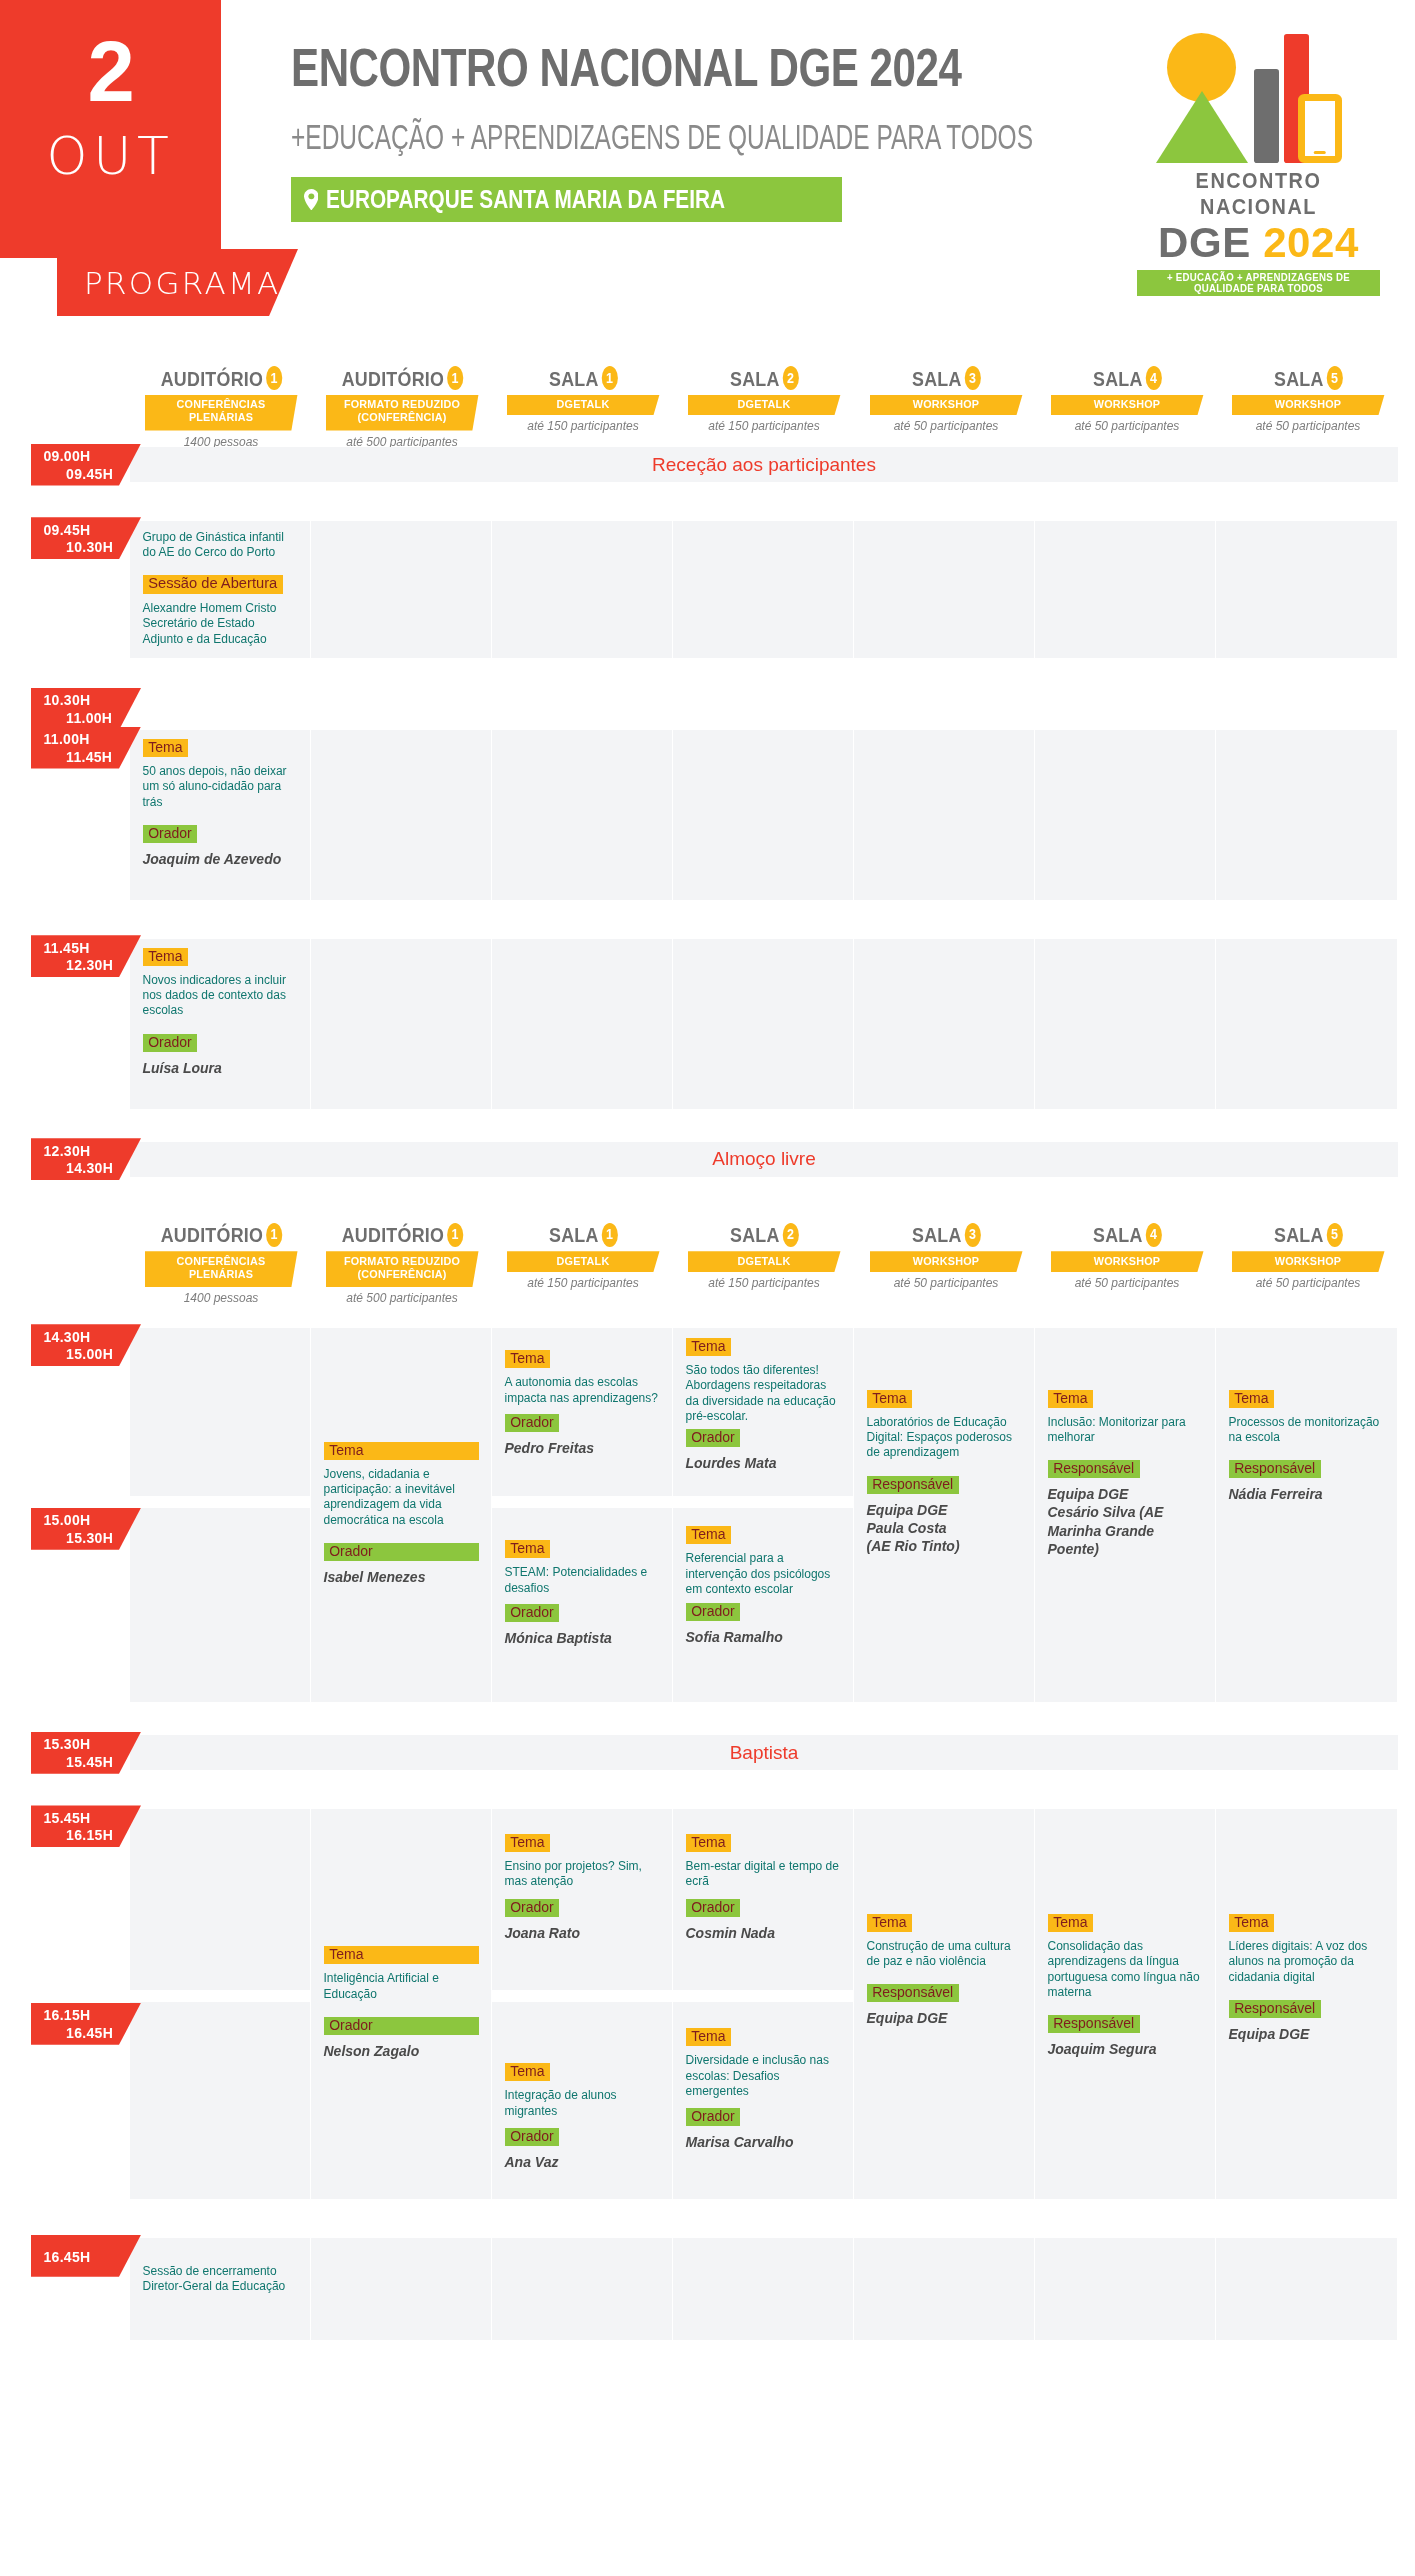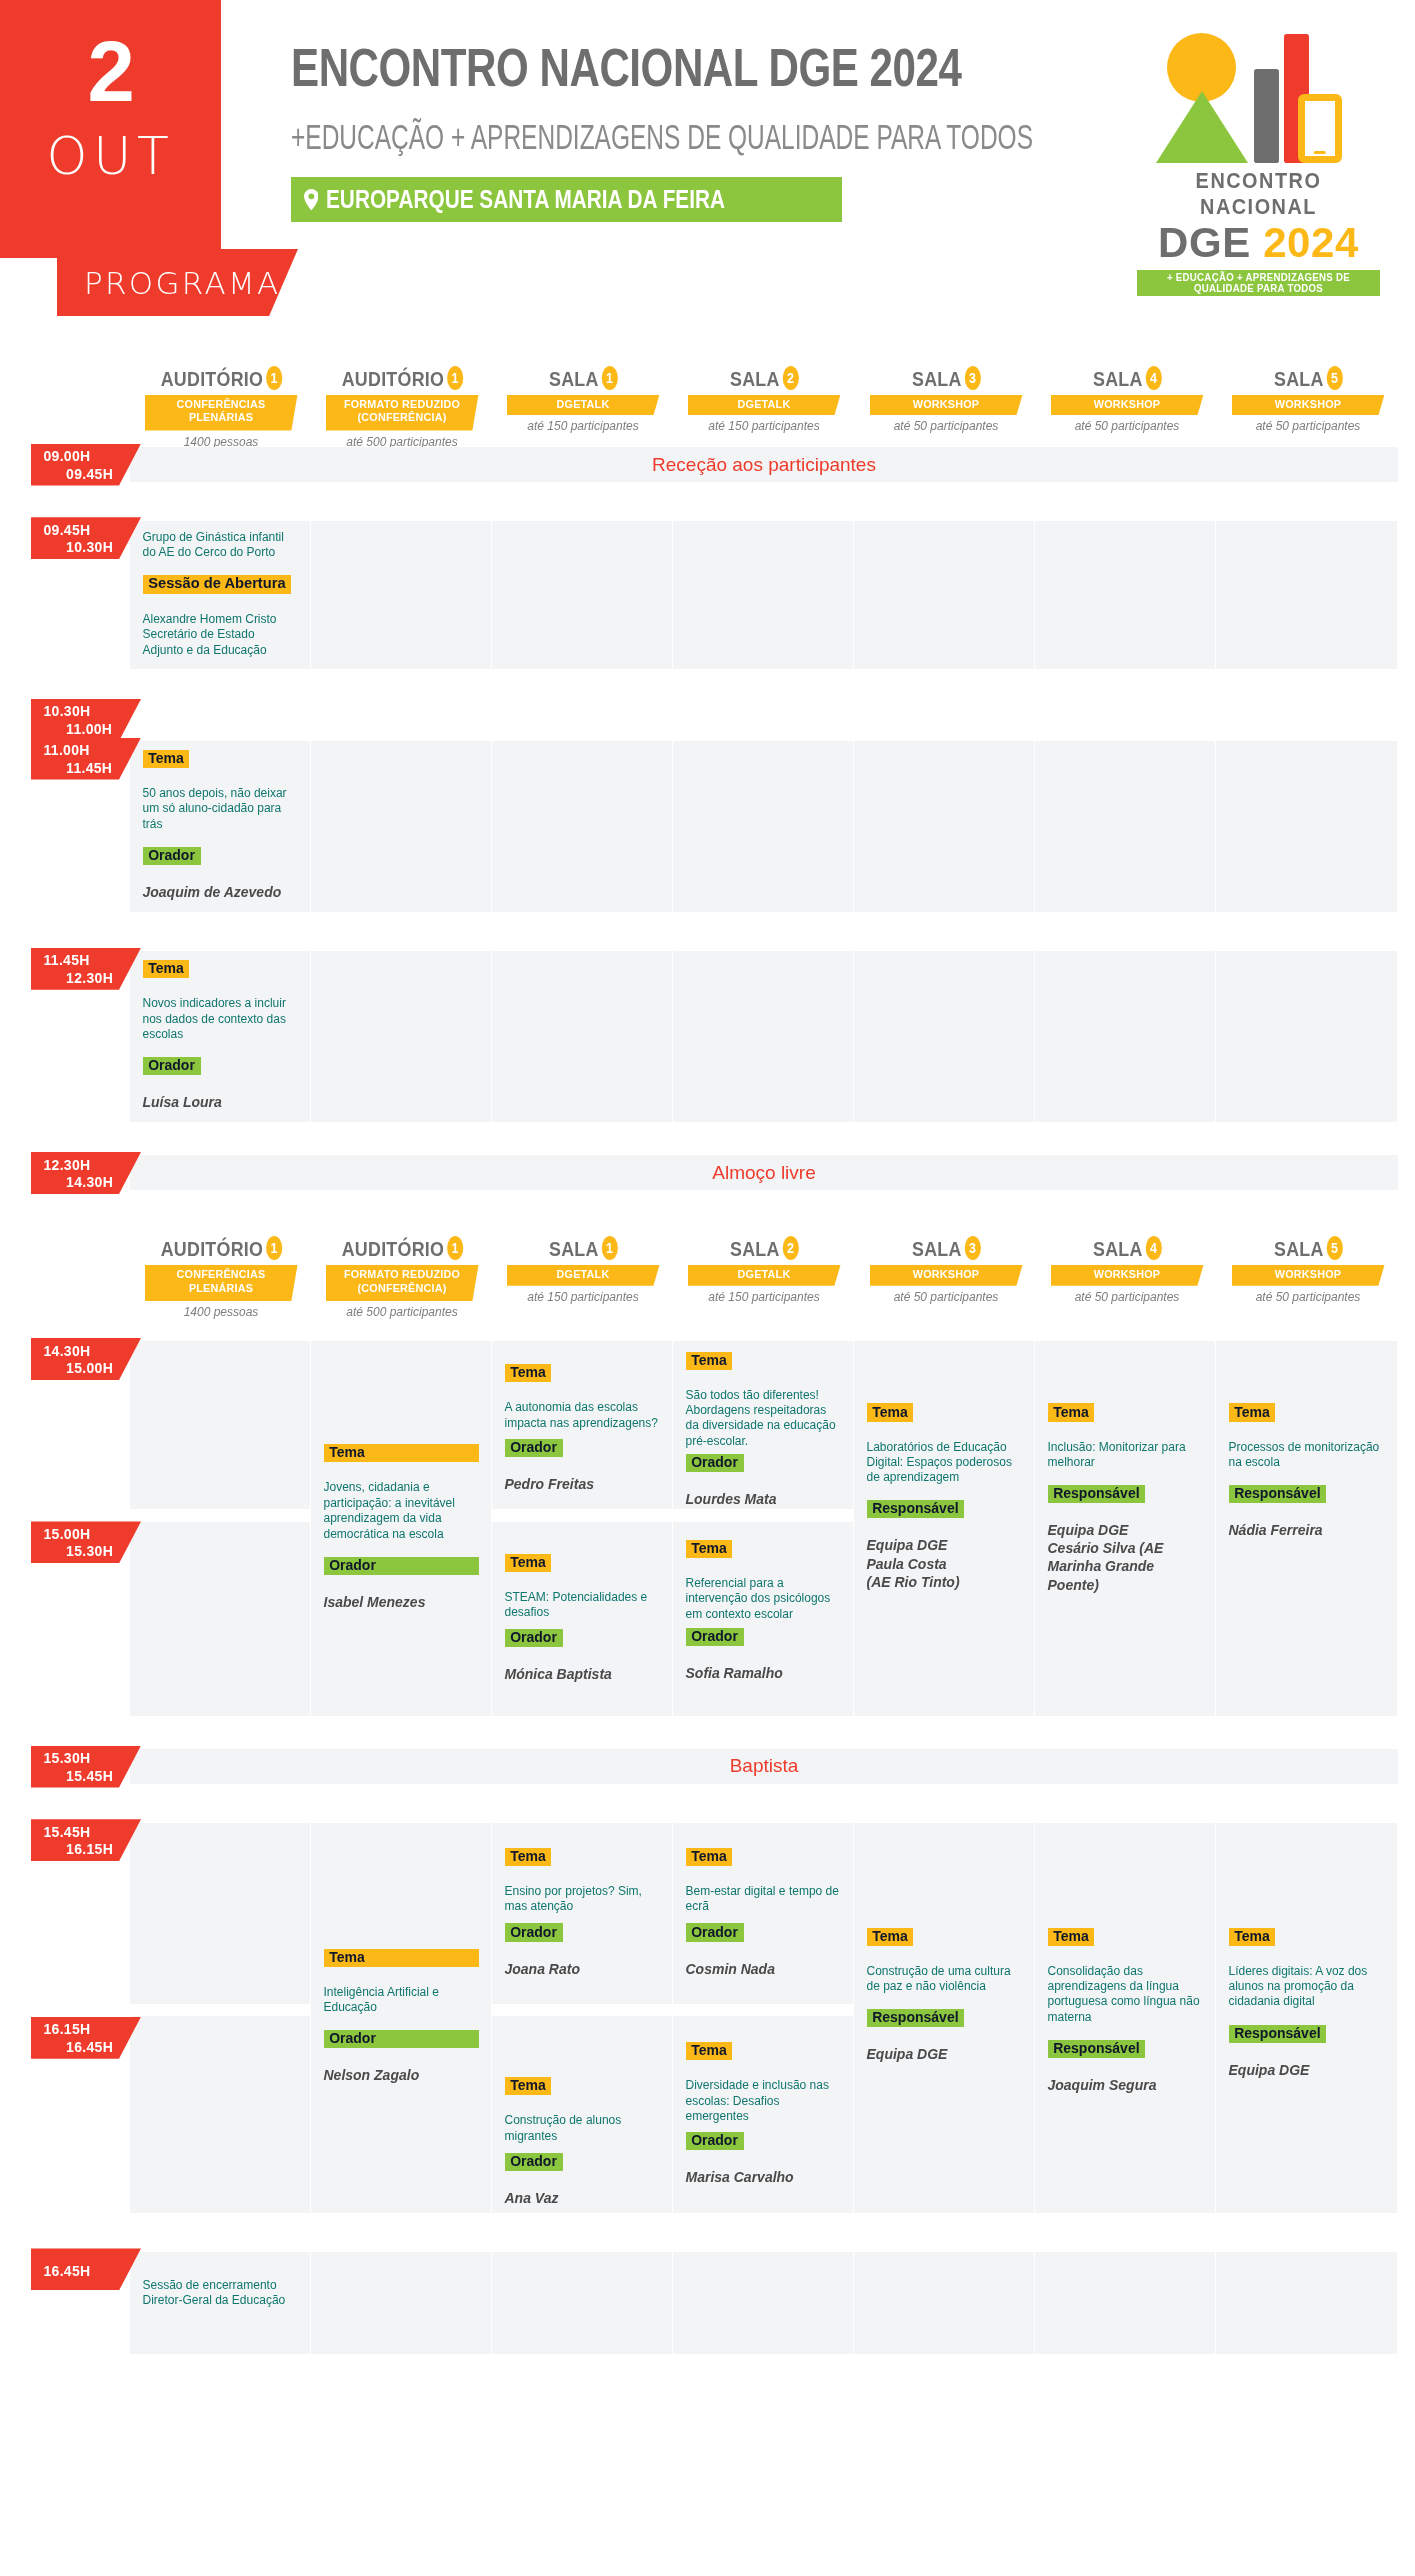--- a/index.html
+++ b/index.html
@@ -138,23 +138,23 @@
   .timetag.single .t1 { padding-left: 0; }
 
   .gridrow { position: relative; margin-left: 130px; width: 1268px; display: flex; }
   .gcell {
     width: 181px; background: #f3f4f6; border-right: 1.7px solid #ffffff;
     padding: 9px 12.5px 11.3px 12.5px;
   }
   .gcell:last-child { border-right: none; }
 
   .lbl {
-    display: inline-block; color: #0f172a; font-weight: 700;
+    display: inline-block; color: #7f1d1d; font-weight: 400;
     font-size: 14px; padding: 1.1px 5.7px 2.3px; line-height: 1.05;
-    margin-bottom: 18px;
+    margin-bottom: 7px;
   }
   .lbl.tema { background: #fbb817; }
   .lbl.orador { background: #8cc63e; }
   .lbl.resp { background: #8cc63e; }
   .lbl.sessao { background: #fbb817; font-size: 14.7px; }
 
   .body-txt { font-size: 12px; color: #0f766e; line-height: 1.28; }
   .name-txt { font-size: 14px; color: #4a4a4a; font-style: italic; font-weight: 700; line-height: 1.3; }
   .spacer-md { height: 14.7px; }
 
@@ -512,21 +512,21 @@
         <div style="height:181px;background:#f3f4f6;padding:25px 12.5px 0 12.5px;">
           <div class="lbl tema">Tema</div>
           <div class="body-txt">Ensino por projetos? Sim, mas atenção</div>
           <div style="height:9px;"></div>
           <div class="lbl orador">Orador</div>
           <div class="name-txt">Joana Rato</div>
         </div>
         <div style="height:12.5px;background:#fff;"></div>
         <div style="height:197px;background:#f3f4f6;padding:61px 12.5px 0 12.5px;">
           <div class="lbl tema">Tema</div>
-          <div class="body-txt">Construção de alunos migrantes</div>
+          <div class="body-txt">Integração de alunos migrantes</div>
           <div style="height:9px;"></div>
           <div class="lbl orador">Orador</div>
           <div class="name-txt">Ana Vaz</div>
         </div>
       </div>
 
       <div style="width:181px;border-right:1.7px solid #fff;">
         <div style="height:181px;background:#f3f4f6;padding:25px 12.5px 0 12.5px;">
           <div class="lbl tema">Tema</div>
           <div class="body-txt">Bem-estar digital e tempo de ecrã</div>

